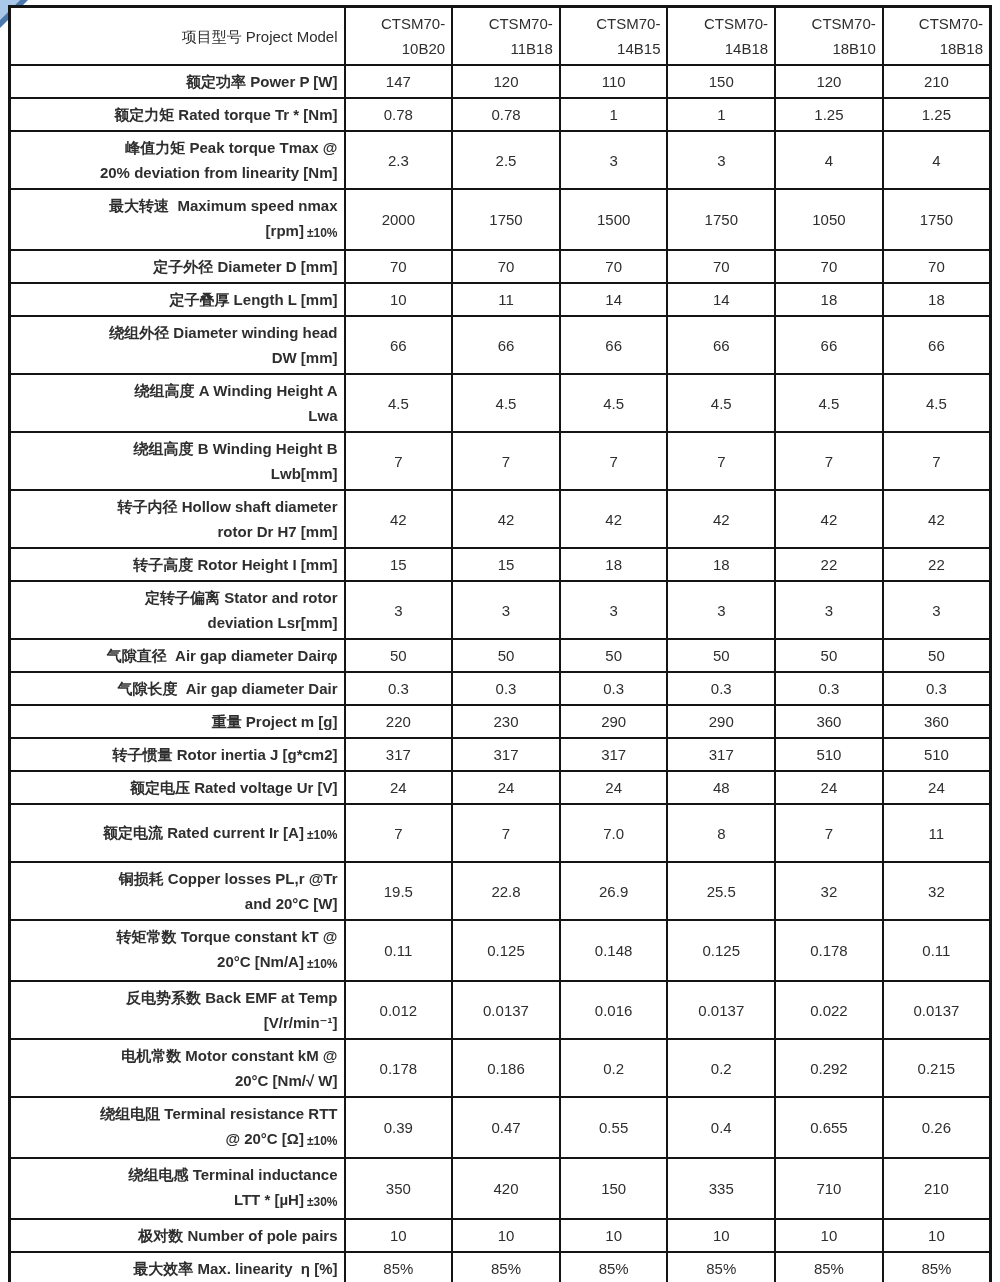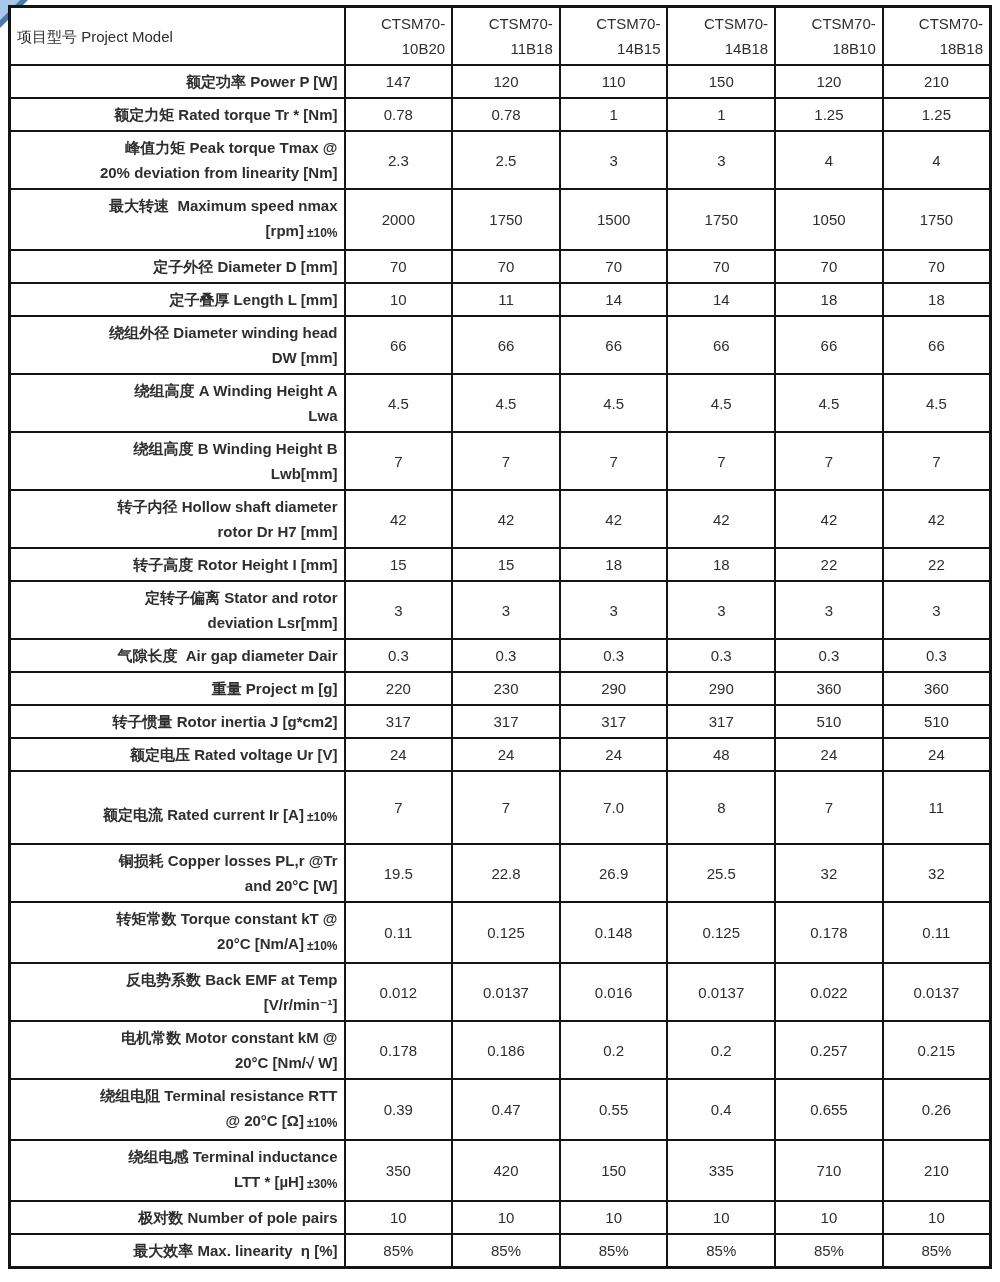--- a/index.html
+++ b/index.html
@@ -15,21 +15,21 @@
     border-collapse:collapse;table-layout:fixed;background:#ffffff;
     border:3px solid var(--border,#141414);
   }
   .spec th,.spec td{
     border:2px solid var(--border,#141414);
     padding:3px 6px;
     font-size:15px;line-height:25px;font-weight:400;
     vertical-align:middle;
     overflow:hidden;
   }
-  .spec th.label-head{text-align:left;white-space:pre-wrap;}
+  .spec th.label-head{text-align:right;white-space:pre-wrap;}
   .spec th.model{text-align:right;white-space:pre-wrap;}
   .spec td.label{text-align:right;white-space:pre-wrap;font-weight:bold;}
   .spec td.val{text-align:center;}
   .note{font-size:12px;vertical-align:-1px;margin-left:3px;white-space:nowrap;}
 </style>
 </head>
 <body style="--border: #141414; --text: #2e2e2e; --footer-red: #d93b3b;">
 
 <div class="page">
 
@@ -175,20 +175,29 @@
           <td class="label">定转子偏离 Stator and rotor
 deviation Lsr[mm]</td>
           <td class="val">3</td>
           <td class="val">3</td>
           <td class="val">3</td>
           <td class="val">3</td>
           <td class="val">3</td>
           <td class="val">3</td>
         </tr>
         <tr>
+          <td class="label">气隙直径  Air gap diameter Dairφ</td>
+          <td class="val">50</td>
+          <td class="val">50</td>
+          <td class="val">50</td>
+          <td class="val">50</td>
+          <td class="val">50</td>
+          <td class="val">50</td>
+        </tr>
+        <tr>
           <td class="label">气隙长度  Air gap diameter Dair</td>
           <td class="val">0.3</td>
           <td class="val">0.3</td>
           <td class="val">0.3</td>
           <td class="val">0.3</td>
           <td class="val">0.3</td>
           <td class="val">0.3</td>
         </tr>
         <tr>
           <td class="label">重量 Project m [g]</td>
@@ -211,21 +220,21 @@
         <tr>
           <td class="label">额定电压 Rated voltage Ur [V]</td>
           <td class="val">24</td>
           <td class="val">24</td>
           <td class="val">24</td>
           <td class="val">48</td>
           <td class="val">24</td>
           <td class="val">24</td>
         </tr>
         <tr>
-          <td class="label" style="padding-top: 30px; padding-bottom: 13px;">额定电流 Rated current Ir [A]<span class="note">±10%</span></td>
+          <td class="label" style="padding-top: 15px; padding-bottom: 13px;">额定电流 Rated current Ir [A]<span class="note">±10%</span></td>
           <td class="val">7</td>
           <td class="val">7</td>
           <td class="val">7.0</td>
           <td class="val">8</td>
           <td class="val">7</td>
           <td class="val">11</td>
         </tr>
         <tr>
           <td class="label">铜损耗 Copper losses PL,r @Tr
 and 20°C [W]</td>
@@ -256,21 +265,21 @@
           <td class="val">0.022</td>
           <td class="val">0.0137</td>
         </tr>
         <tr>
           <td class="label">电机常数 Motor constant kM @
 20°C [Nm/√ W]</td>
           <td class="val">0.178</td>
           <td class="val">0.186</td>
           <td class="val">0.2</td>
           <td class="val">0.2</td>
-          <td class="val">0.257</td>
+          <td class="val">0.292</td>
           <td class="val">0.215</td>
         </tr>
         <tr>
           <td class="label">绕组电阻 Terminal resistance RTT
 @ 20°C [Ω]<span class="note">±10%</span></td>
           <td class="val">0.39</td>
           <td class="val">0.47</td>
           <td class="val">0.55</td>
           <td class="val">0.4</td>
           <td class="val">0.655</td>

